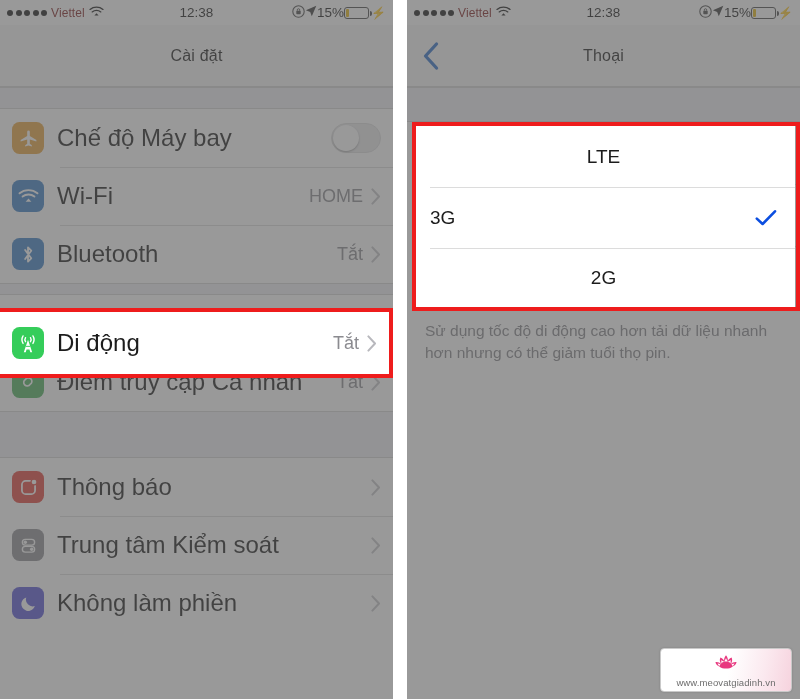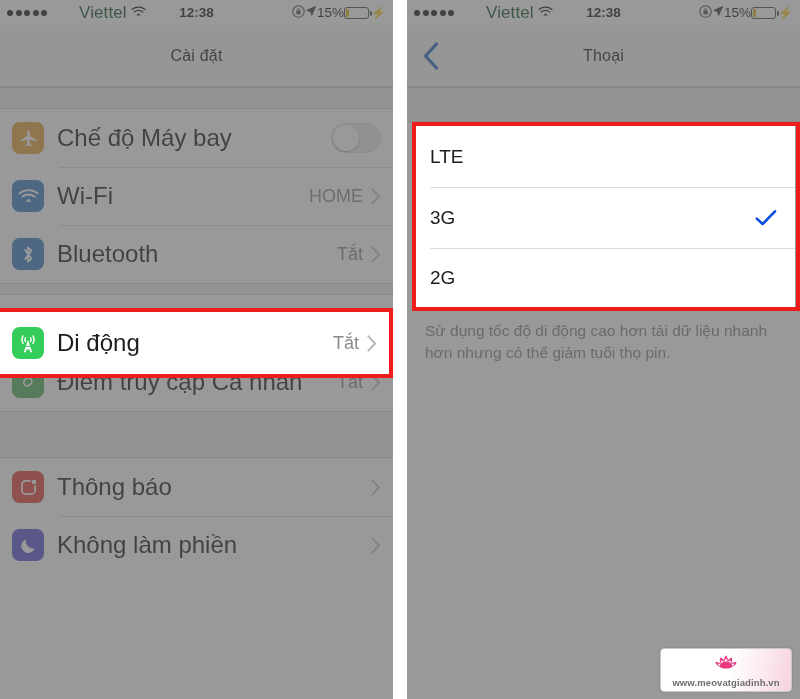--- a/index.html
+++ b/index.html
@@ -21,22 +21,22 @@
 
   
   .statusbar {
     height: 25px; display: flex; align-items: center;
     padding: 0 7px; font-size: 13px; color: #111;
     background: #ffffff;
   }
   .sb-left { display: flex; align-items: center; gap: 4px; }
   .sb-dots { display: flex; gap: 2.5px; align-items: center; }
   .sb-dots i { width: 6px; height: 6px; border-radius: 50%; background: #1a1a1a; display: block; }
-  .sb-carrier { font-size: 17px; letter-spacing: .1px; color:#14532d;margin-left:28px;}
-  .sb-mid { position: absolute; left: 0; right: 0; text-align: center; font-size: 13.5px; font-weight: 700; color:#1a1a1a; pointer-events:none;}
+  .sb-carrier { font-size: 12px; letter-spacing: .1px; color:#7f1d1d;}
+  .sb-mid { position: absolute; left: 0; right: 0; text-align: center; font-size: 13.5px; font-weight: 400; color:#1a1a1a; pointer-events:none;}
   .sb-right { margin-left: auto; display: flex; align-items: center; z-index:2;}
   .sb-pct { font-size: 13.5px; color:#1a1a1a;}
   .batt { position: relative; width: 25px; height: 12px; border: 1.3px solid #4a4a4a; border-radius: 3px; }
   .batt::after { content:""; position:absolute; right:-4px; top:3.5px; width:2.5px; height:5px; background:#4a4a4a; border-radius:0 2px 2px 0;}
   .batt .fill { position:absolute; left:1px; top:1px; bottom:1px; width:15%; background:#e8b917; border-radius:1px;}
   .bolt { font-size: 12px; color:#3a3a3a; margin-left:2px; }
 
   
   .navbar { position: relative; height: 62px; background:#f7f7f7; border-bottom:1px solid #d5d5d5; display:flex; align-items:center; justify-content:center;}
   .nav-title { font-size: 16px; color:#1c1c1c; letter-spacing:.2px;}
@@ -70,35 +70,35 @@
   .ico-control  { background:#8e8e93; }
   .ico-dnd      { background:#5856d6; }
 
   
   .hl-box { position:absolute; z-index:60; border:4px solid #ee1c1c; pointer-events:none; }
   
   .hl-content { position:absolute; z-index:50; background:#fff; overflow:hidden; }
 
   
   .opt-list { background:#fff; }
-  .opt { position:relative; display:flex; align-items:center; height:62px; padding:16px 18px; background:#fff;}
+  .opt { position:relative; display:flex; align-items:center; height:62px; padding:16px 18px; background:#fff;justify-content:center;}
   .opt + .opt::before { content:""; position:absolute; left:18px; right:0; top:0; height:1px; background:#dcdcdc; }
   .opt .olabel { font-size:19px; color:#1c1c1c; }
   .opt .check { margin-left:auto; }
   .opt .check svg { display:block; }
 
   .footnote { padding:12px 18px 0 18px; font-size:15.5px; line-height:1.45; color:#86868b; }
 
   
   .watermark { position:absolute; right:8px; bottom:7px; z-index:90;
     width:132px; height:44px; border-radius:4px; border:1px solid #c9c9c9;
     background:linear-gradient(100deg,#ffffff 0%,#ffffff 52%,#fbe9ef 78%,#f6d3de 100%);
     display:flex; flex-direction:column; align-items:center; justify-content:center; gap:1px;
     box-shadow:0 0 2px rgba(0,0,0,.18);}
-  .wm-url { font-size:9.5px; color:#6d6d6d; letter-spacing:.1px;font-weight:bold; }
+  .wm-url { font-size:9.5px; color:#6d6d6d; letter-spacing:.1px; }
 </style>
 </head>
 <body>
 
 <div class="stage">
 
   <div class="panel left">
     <div class="panel-inner">
 
       <div class="statusbar">
@@ -248,20 +248,38 @@
               </svg>
           </span>
           <span class="label">Thông báo</span>
           <span class="chev" style="margin-left:auto">
             <svg width="10" height="17" viewBox="0 0 10 17">
                 <path d="M1.4 1.4 8 8.5l-6.6 7.1" fill="none" stroke="#c4c4c8" stroke-width="2" stroke-linecap="round" stroke-linejoin="round"></path>
               </svg>
           </span>
         </div>
 
+        <div class="row">
+          <span class="ico ico-control">
+            <svg width="21" height="21" viewBox="0 0 24 24">
+                <g fill="none" stroke="#fff" stroke-width="1.6">
+              <rect x="5" y="5" width="14" height="6.6" rx="3.3"></rect>
+                  <rect x="5" y="13" width="14" height="6.6" rx="3.3"></rect>
+                </g>
+              <circle cx="8.4" cy="8.3" r="1.9" fill="#fff"></circle>
+                <circle cx="15.6" cy="16.3" r="1.9" fill="#fff"></circle>
+              </svg>
+          </span>
+          <span class="label">Trung tâm Kiểm soát</span>
+          <span class="chev" style="margin-left:auto">
+            <svg width="10" height="17" viewBox="0 0 10 17">
+                <path d="M1.4 1.4 8 8.5l-6.6 7.1" fill="none" stroke="#c4c4c8" stroke-width="2" stroke-linecap="round" stroke-linejoin="round"></path>
+              </svg>
+          </span>
+        </div>
 
         <div class="row">
           <span class="ico ico-dnd">
             <svg width="19" height="19" viewBox="0 0 24 24">
                 <path fill="#fff" d="M20 15.2A8.6 8.6 0 0 1 9.2 4.3 8.7 8.7 0 1 0 20 15.2"></path>
               </svg>
           </span>
           <span class="label">Không làm phiền</span>
           <span class="chev" style="margin-left:auto">
             <svg width="10" height="17" viewBox="0 0 10 17">

